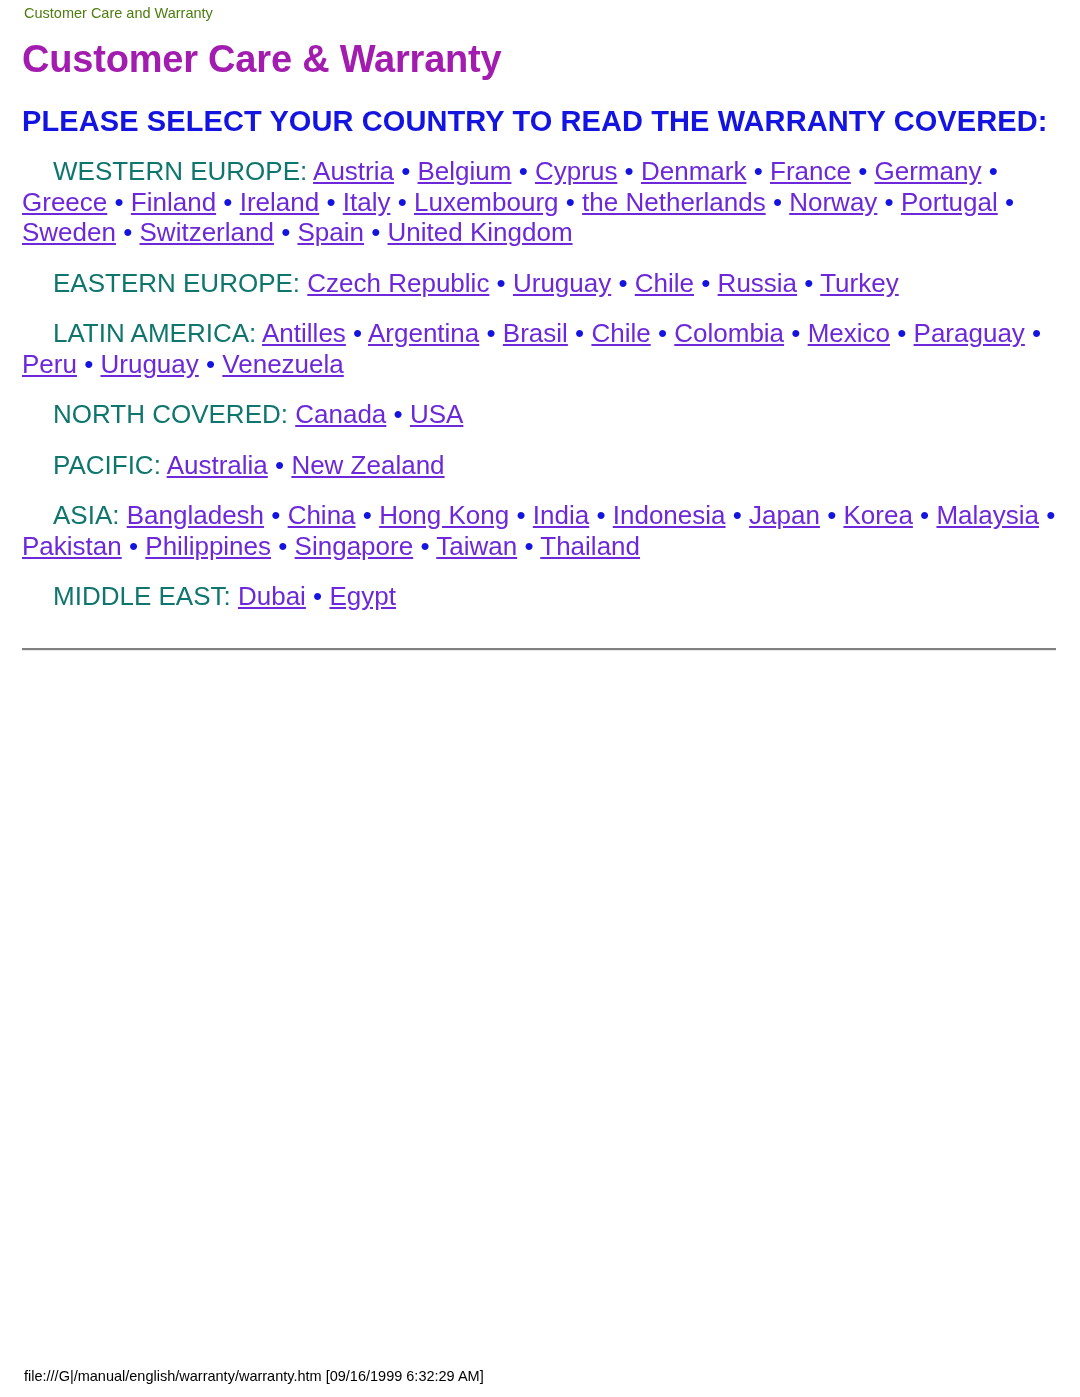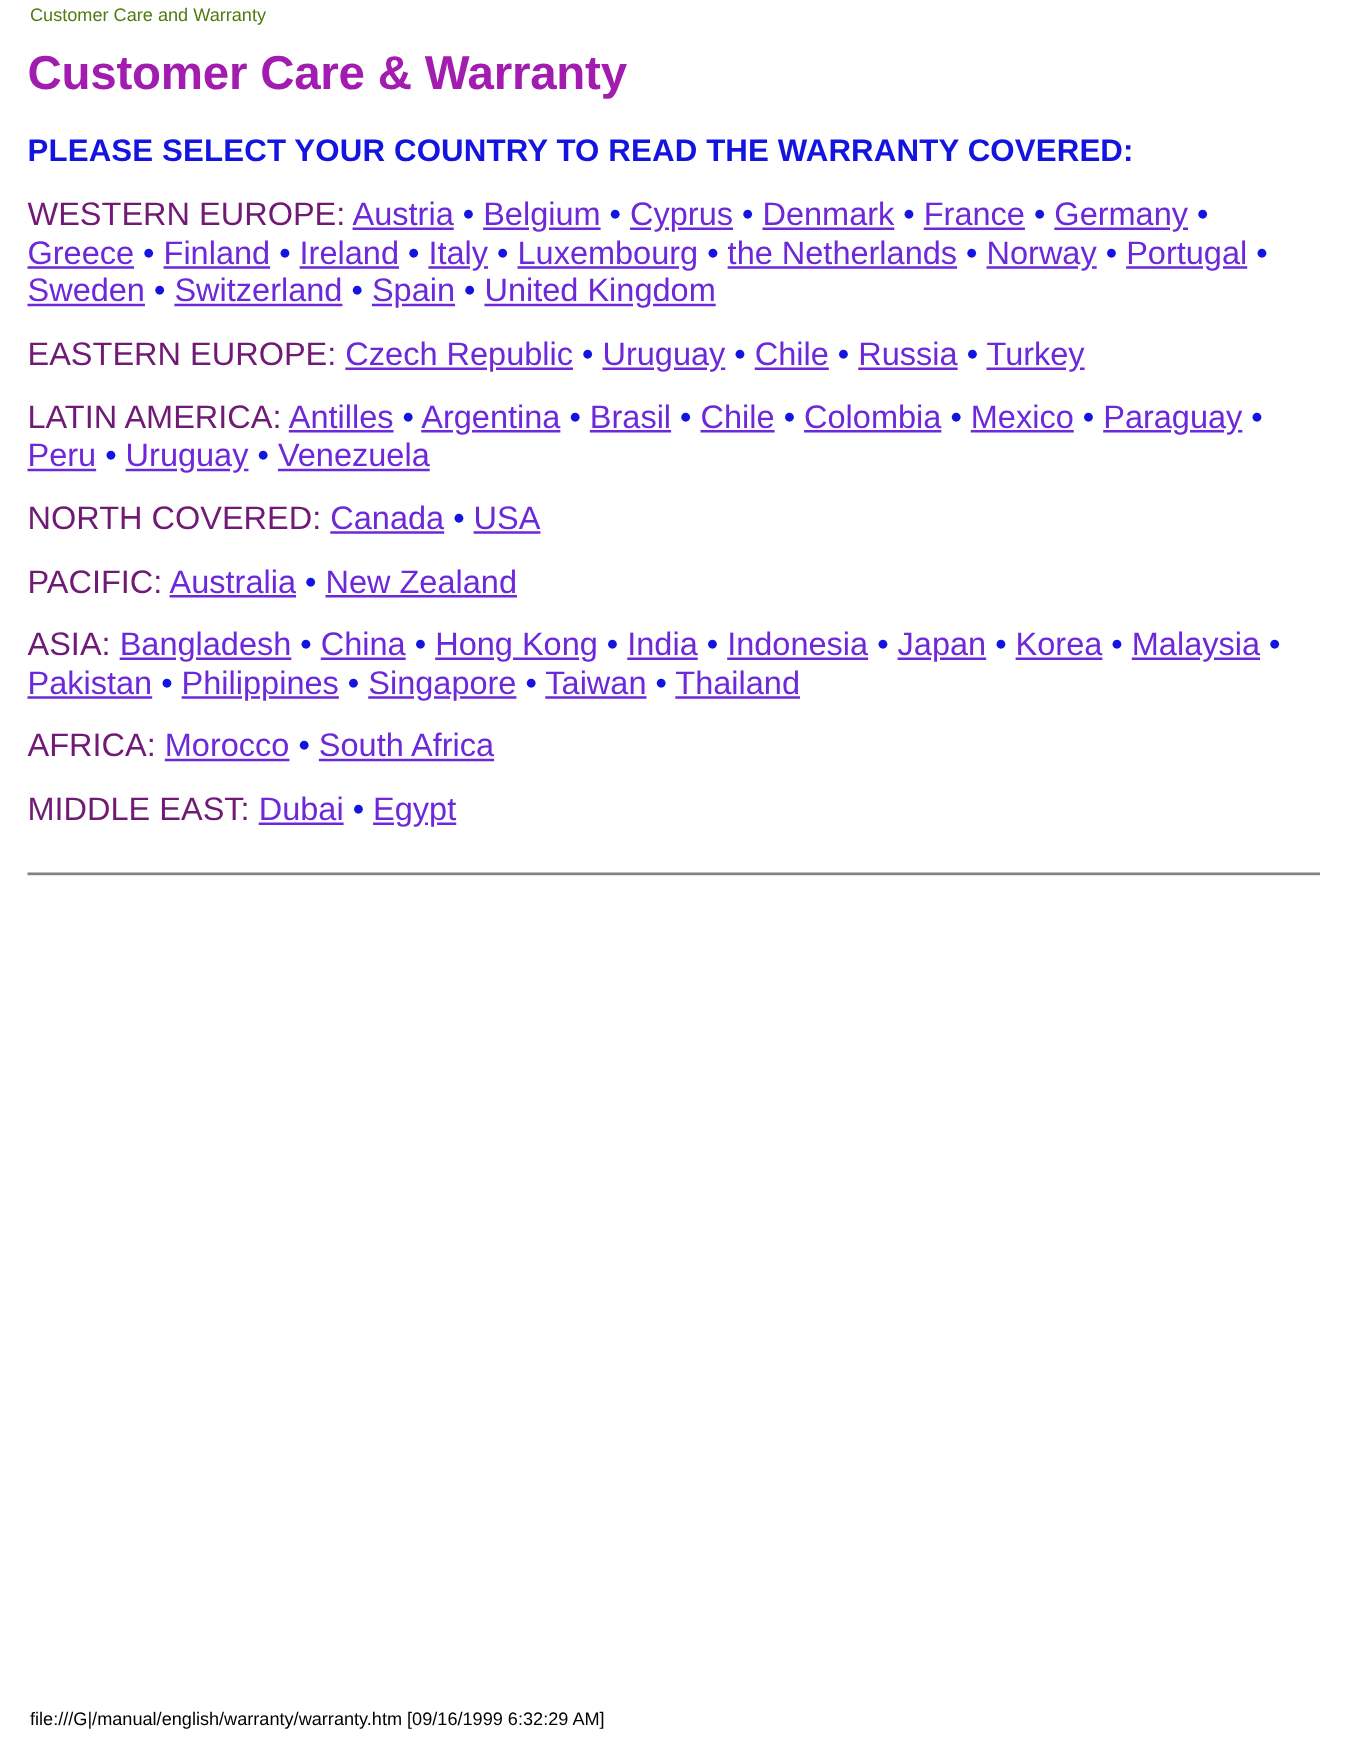--- a/index.html
+++ b/index.html
@@ -53,38 +53,39 @@
     font-size: 38px;
     line-height: 50px;
     font-weight: bold;
     color: #a21caf;
     letter-spacing: -0.2px;
   }
 
   p.lead {
     margin: 22px 0 12px 0;
     padding: 0;
-    font-size: 25px;
+    font-size: 29px;
     line-height: 30px;
     font-weight: bold;
     color: #1414e0;
     letter-spacing: 0.1px;
   }
 
   p.region {
     margin: 20px 0 0 0;
     padding: 0;
     font-size: 26px;
     line-height: 30.5px;
     color: #1414e0;
   }
 
   .region-label {
-    color: #701a75;
+    color: #0f766e;
     white-space: nowrap;
+    margin-left: 31px;
   }
 
   .region a {
     color: #6d28d9;
     text-decoration: underline;
   }
 
   .sep {
     color: #1414e0;
     text-decoration: none;
@@ -110,21 +111,20 @@
 
   <p class="lead">PLEASE SELECT YOUR COUNTRY TO READ THE WARRANTY COVERED:</p>
 
   <div id="region-list">
       <p class="region"><span class="region-label">WESTERN EUROPE:</span> <a href="#">Austria</a><span class="sep"> • </span><a href="#">Belgium</a><span class="sep"> • </span><a href="#">Cyprus</a><span class="sep"> • </span><a href="#">Denmark</a><span class="sep"> • </span><a href="#">France</a><span class="sep"> • </span><a href="#">Germany</a><span class="sep"> • </span><a href="#">Greece</a><span class="sep"> • </span><a href="#">Finland</a><span class="sep"> • </span><a href="#">Ireland</a><span class="sep"> • </span><a href="#">Italy</a><span class="sep"> • </span><a href="#">Luxembourg</a><span class="sep"> • </span><a href="#">the Netherlands</a><span class="sep"> • </span><a href="#">Norway</a><span class="sep"> • </span><a href="#">Portugal</a><span class="sep"> • </span><a href="#">Sweden</a><span class="sep"> • </span><a href="#">Switzerland</a><span class="sep"> • </span><a href="#">Spain</a><span class="sep"> • </span><a href="#">United Kingdom</a></p>
       <p class="region"><span class="region-label">EASTERN EUROPE:</span> <a href="#">Czech Republic</a><span class="sep"> • </span><a href="#">Uruguay</a><span class="sep"> • </span><a href="#">Chile</a><span class="sep"> • </span><a href="#">Russia</a><span class="sep"> • </span><a href="#">Turkey</a></p>
       <p class="region"><span class="region-label">LATIN AMERICA:</span> <a href="#">Antilles</a><span class="sep"> • </span><a href="#">Argentina</a><span class="sep"> • </span><a href="#">Brasil</a><span class="sep"> • </span><a href="#">Chile</a><span class="sep"> • </span><a href="#">Colombia</a><span class="sep"> • </span><a href="#">Mexico</a><span class="sep"> • </span><a href="#">Paraguay</a><span class="sep"> • </span><a href="#">Peru</a><span class="sep"> • </span><a href="#">Uruguay</a><span class="sep"> • </span><a href="#">Venezuela</a></p>
       <p class="region"><span class="region-label">NORTH COVERED:</span> <a href="#">Canada</a><span class="sep"> • </span><a href="#">USA</a></p>
       <p class="region"><span class="region-label">PACIFIC:</span> <a href="#">Australia</a><span class="sep"> • </span><a href="#">New Zealand</a></p>
       <p class="region"><span class="region-label">ASIA:</span> <a href="#">Bangladesh</a><span class="sep"> • </span><a href="#">China</a><span class="sep"> • </span><a href="#">Hong Kong</a><span class="sep"> • </span><a href="#">India</a><span class="sep"> • </span><a href="#">Indonesia</a><span class="sep"> • </span><a href="#">Japan</a><span class="sep"> • </span><a href="#">Korea</a><span class="sep"> • </span><a href="#">Malaysia</a><span class="sep"> • </span><a href="#">Pakistan</a><span class="sep"> • </span><a href="#">Philippines</a><span class="sep"> • </span><a href="#">Singapore</a><span class="sep"> • </span><a href="#">Taiwan</a><span class="sep"> • </span><a href="#">Thailand</a></p>
-      <p class="region"><span class="region-label">AFRICA:</span> <a href="#">Morocco</a><span class="sep"> • </span><a href="#">South Africa</a></p>
       <p class="region"><span class="region-label">MIDDLE EAST:</span> <a href="#">Dubai</a><span class="sep"> • </span><a href="#">Egypt</a></p>
     </div>
 
   <hr class="rule">
 
 </div>
 
 <div class="page-footer">file:///G|/manual/english/warranty/warranty.htm [09/16/1999 6:32:29 AM]</div>
 
 </body></html>

